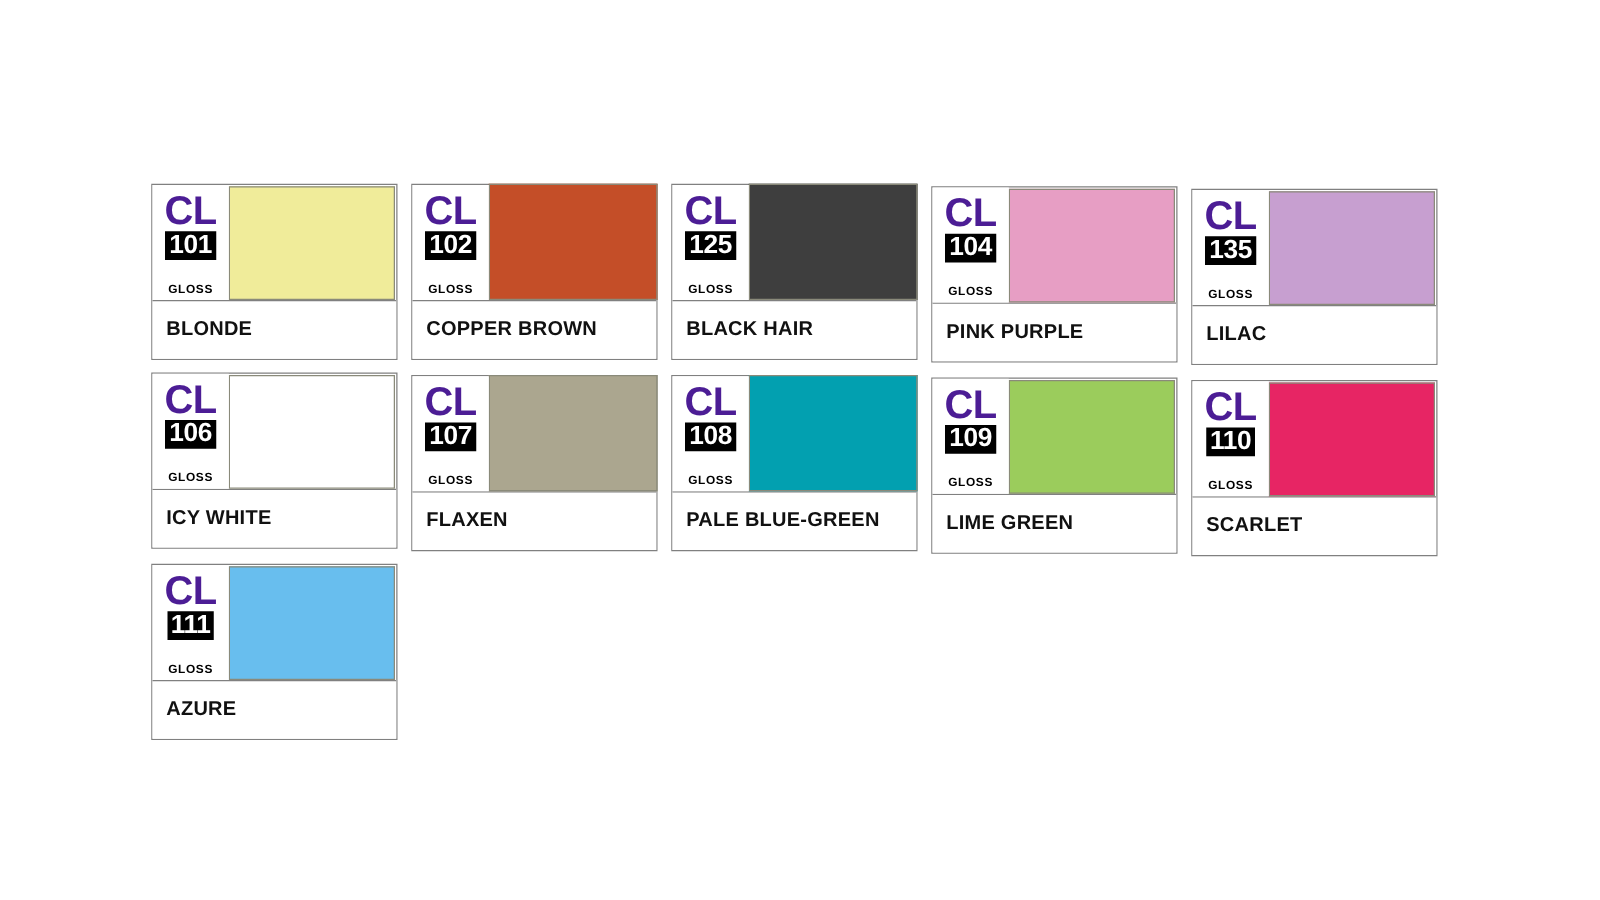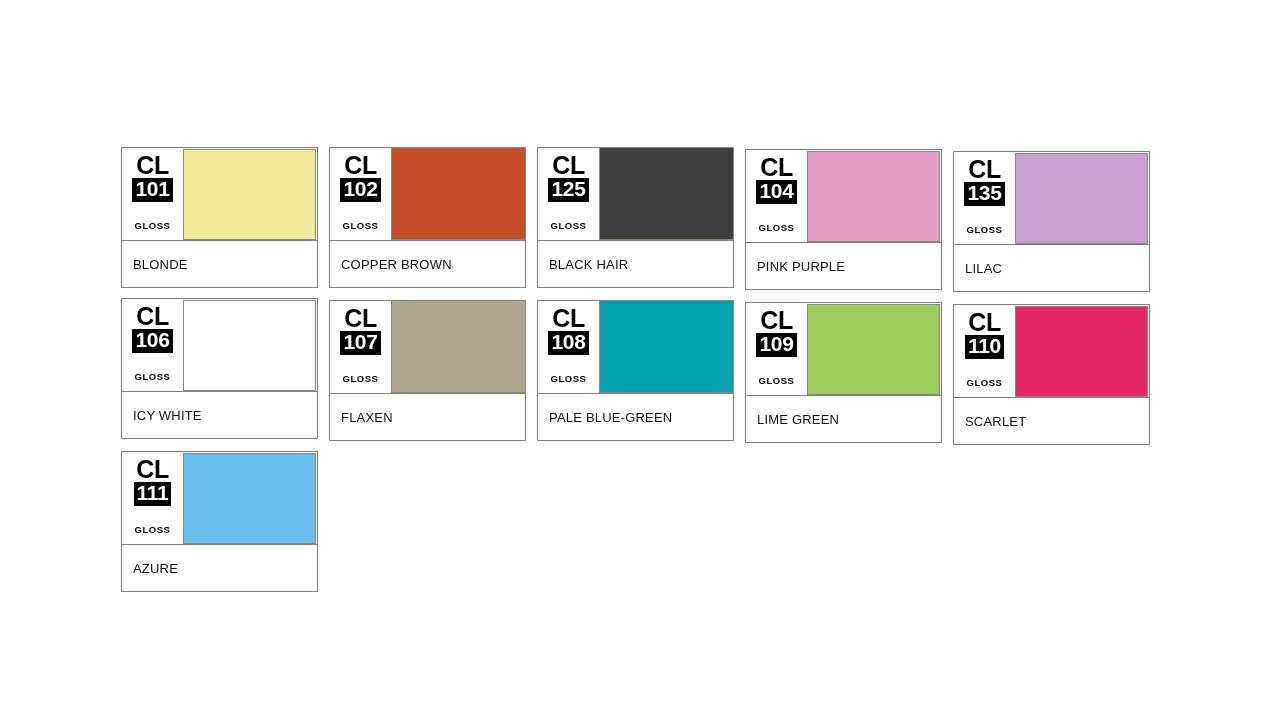--- a/index.html
+++ b/index.html
@@ -57,25 +57,25 @@
     padding-top: 5px;
     display: flex;
     flex-direction: column;
     align-items: center;
     background: #ffffff;
     position: relative;
     z-index: 2;
   }
 
   .brand-cl {
-    font-size: 25px;
+    font-size: 32px;
     font-weight: bold;
     line-height: 0.96;
     letter-spacing: -0.5px;
-    color: #000000;
+    color: #4c1d95;
     font-family: "Liberation Sans", sans-serif;
   }
 
   .code-number {
     margin-top: 1px;
     background: #000000;
     color: #ffffff;
     font-size: 21px;
     font-weight: bold;
     line-height: 1.08;
@@ -109,22 +109,22 @@
   .name-strip {
     height: 47px;
     border-top: 1.4px solid #808080;
     display: flex;
     align-items: center;
     padding-left: 11px;
     box-sizing: border-box;
     background: #ffffff;
   }
   .color-name {
-    font-size: 13px;
-    font-weight: normal;
+    font-size: 16px;
+    font-weight: bold;
     color: #111111;
     letter-spacing: 0.2px;
     white-space: nowrap;
   }
 </style>
 </head>
 <body>
 
 <div id="swatch-sheet">
     <div class="swatch-row row-1">

